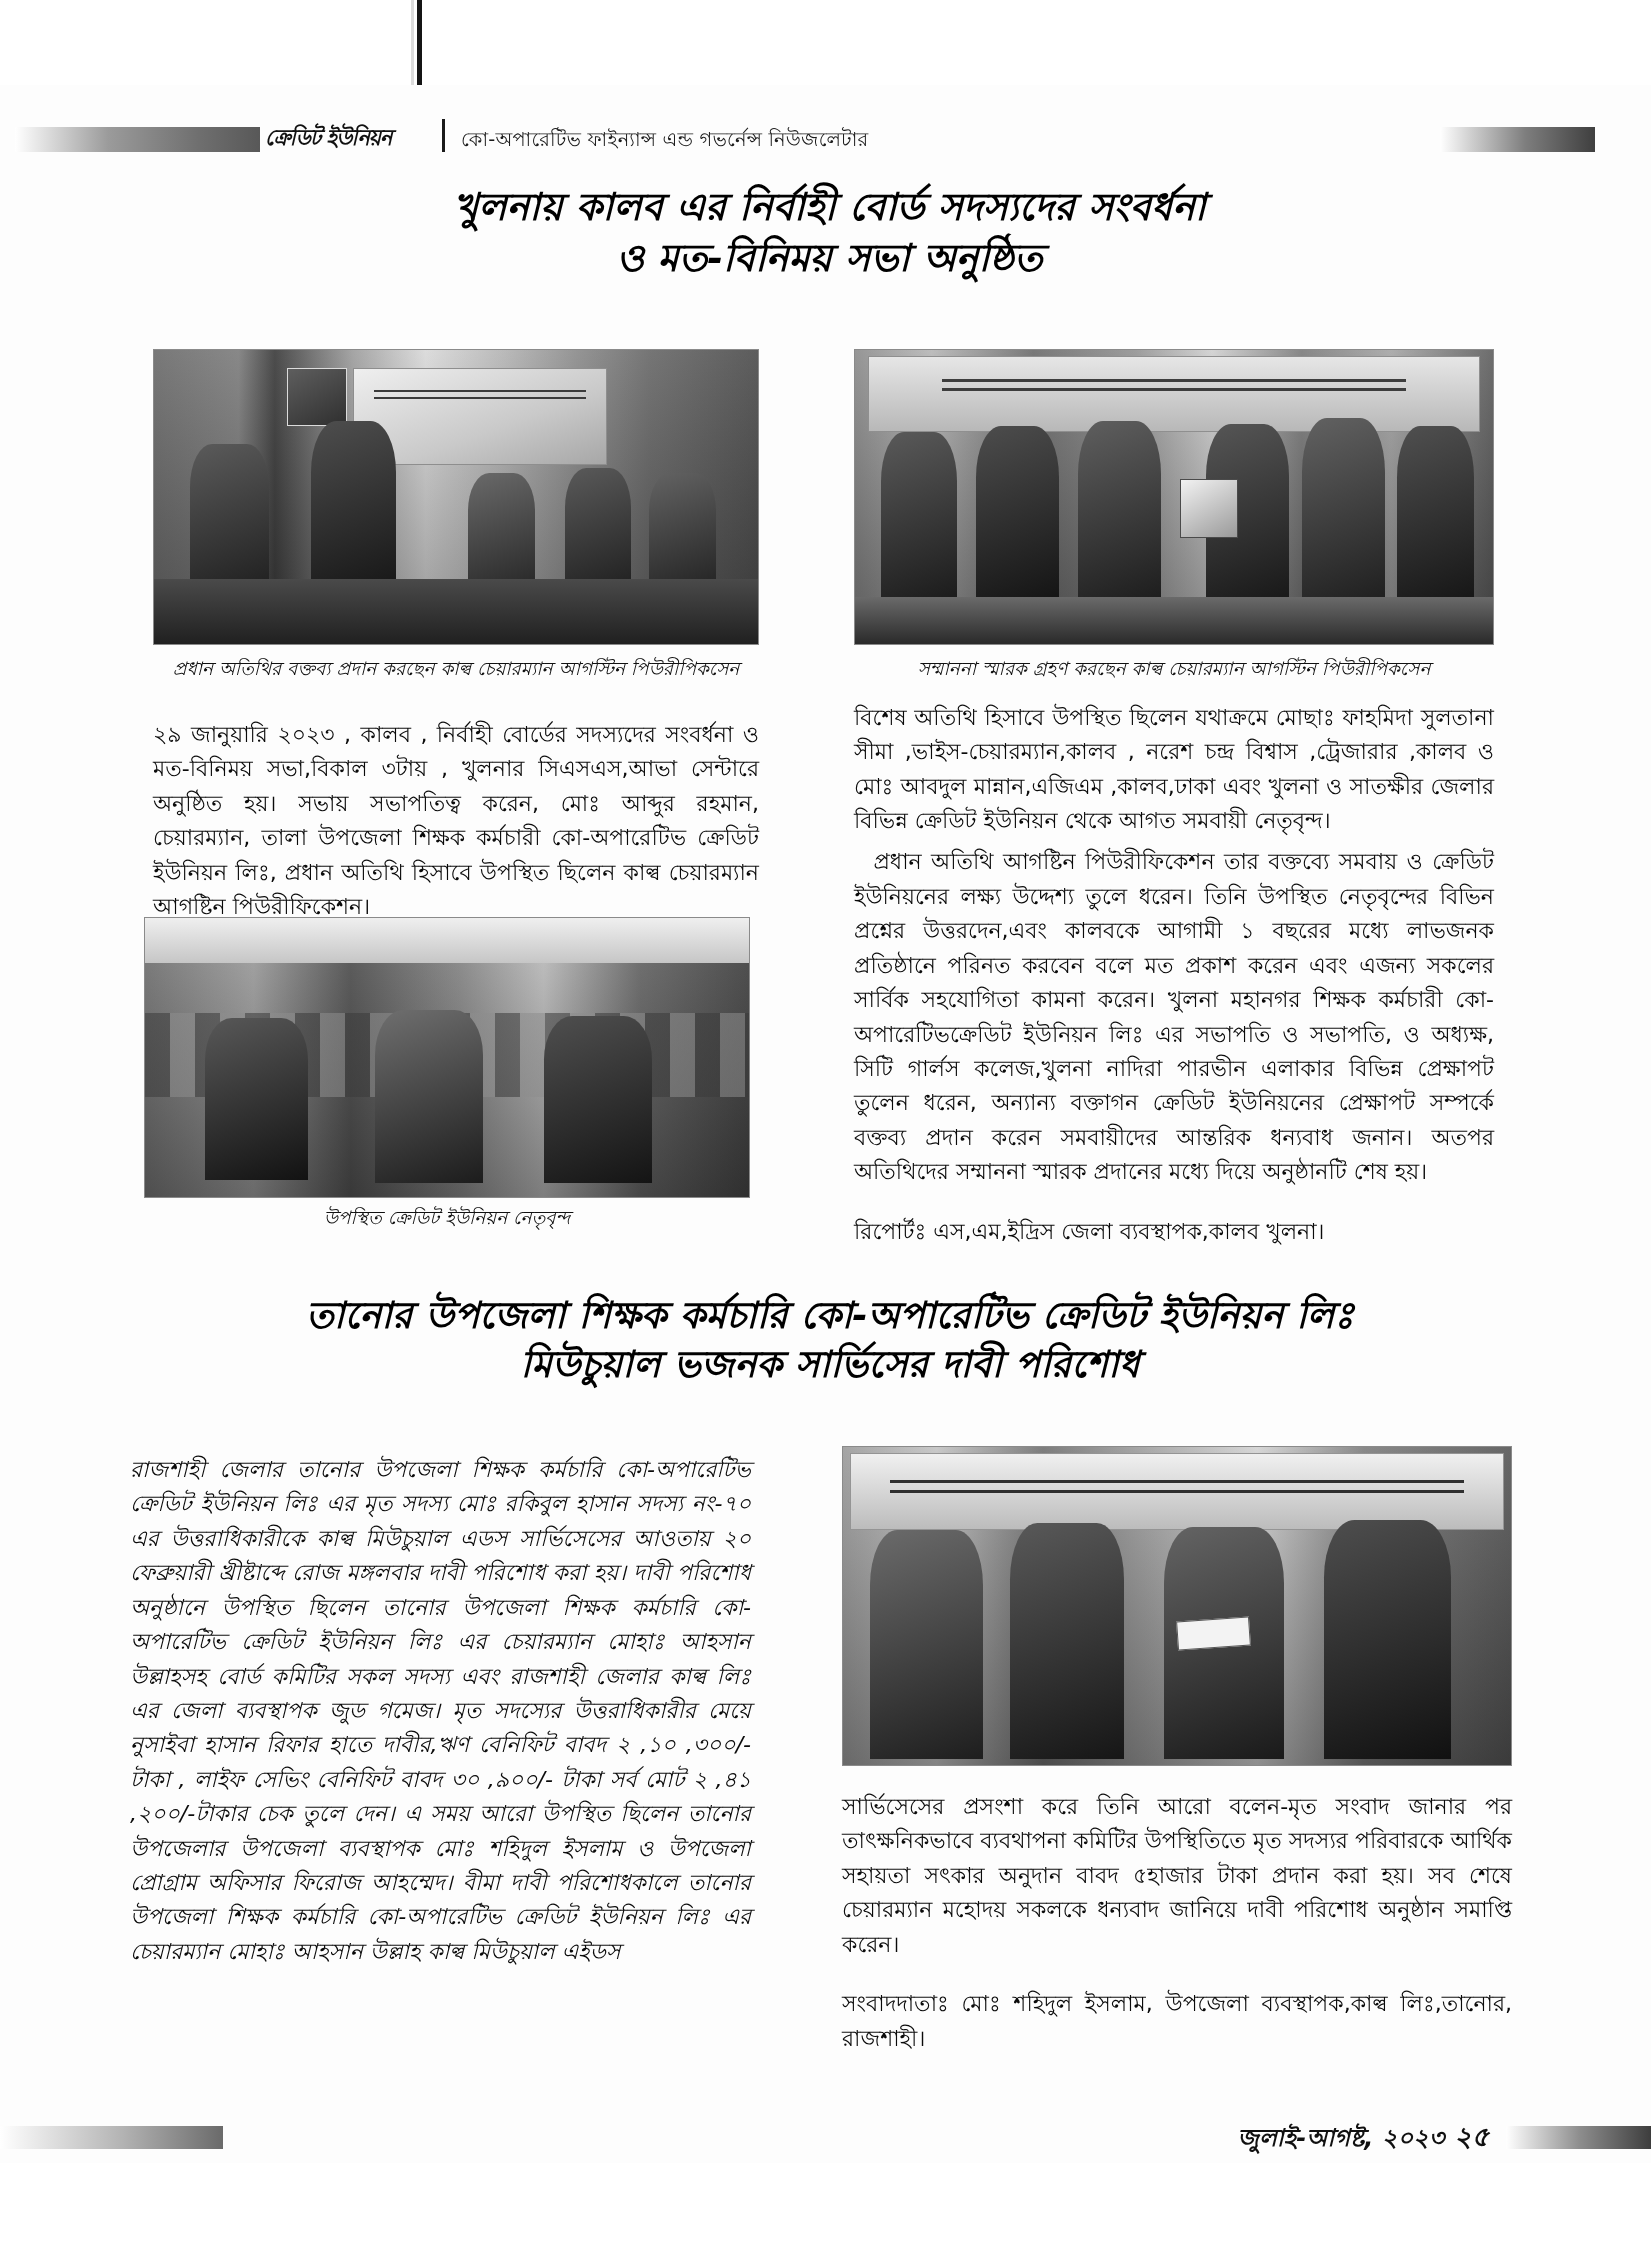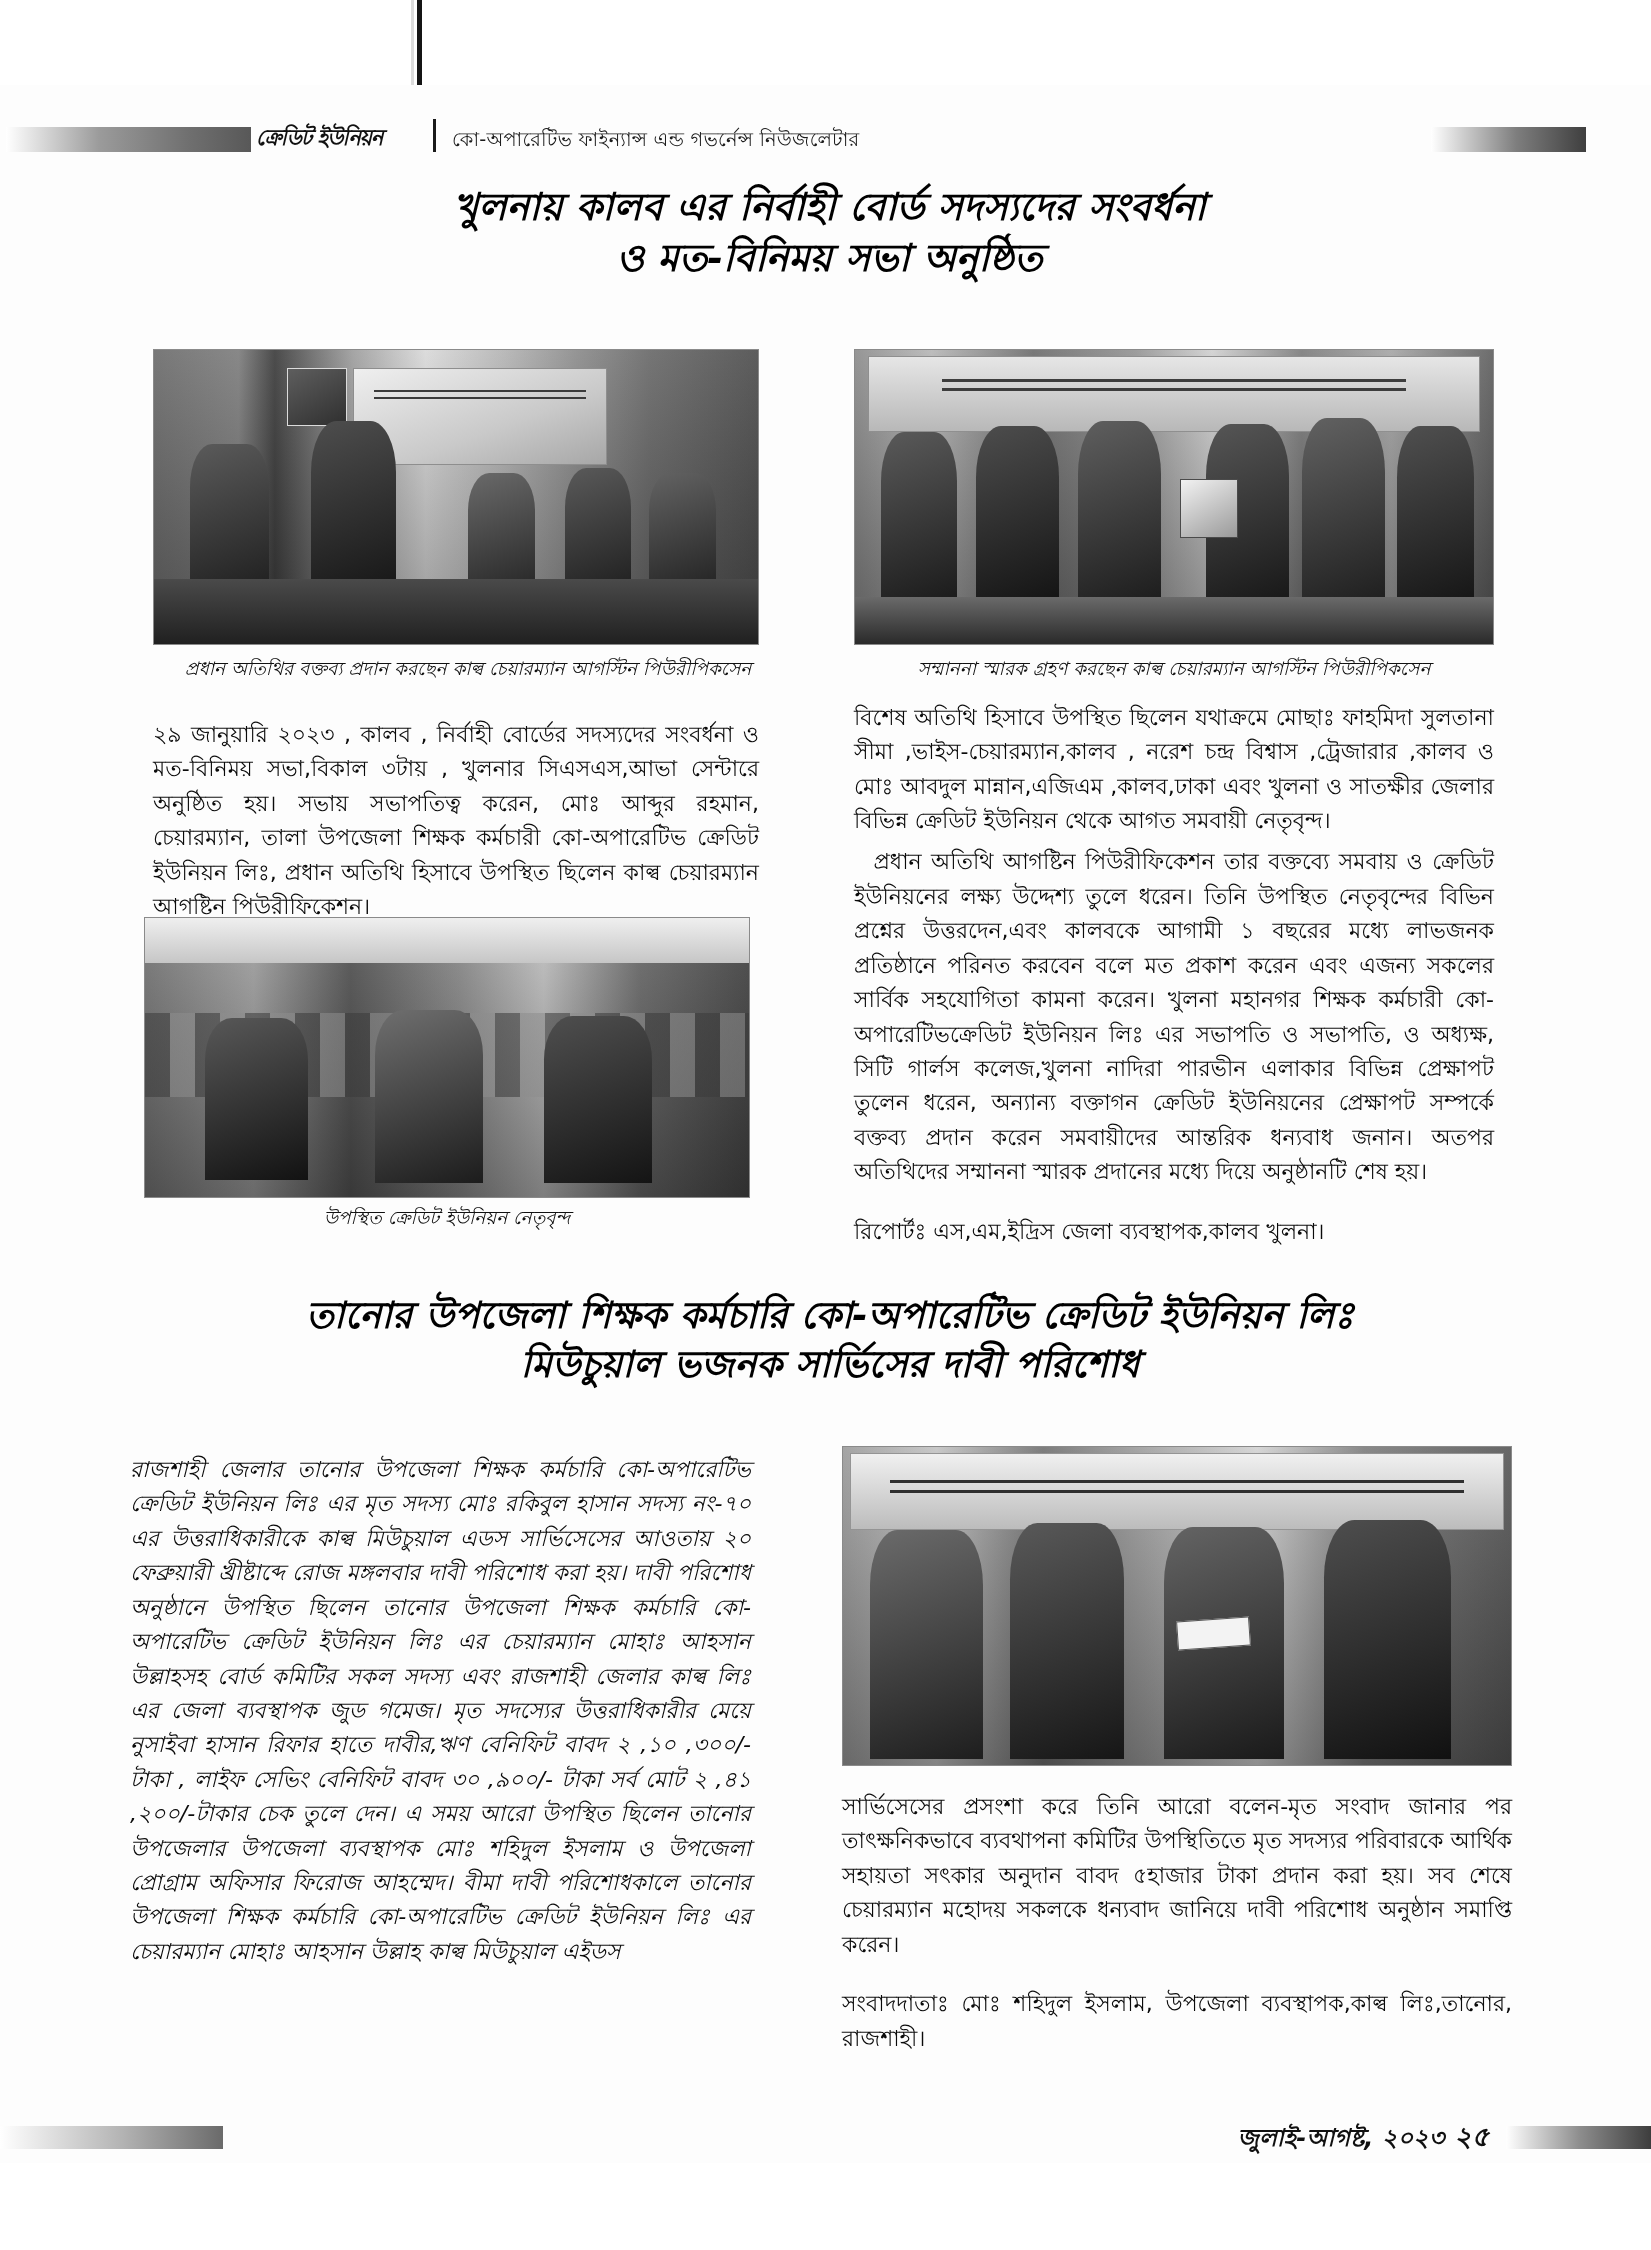--- a/index.html
+++ b/index.html
@@ -36,21 +36,21 @@
   .top-bleed .rule-v2 {
     position: absolute;
     left: 411px; top: 0;
     width: 2.9px; height: 85px;
     background: #dcdcdc;
   }
 
   
   .masthead {
     position: absolute;
-    left: 6px; top: 115px;
+    left: 15px; top: 115px;
     width: 1580px; height: 39px;
   }
   .mh-grad-left {
     position: absolute;
     left: 0; top: 11.6px;
     width: 245px; height: 25px;
     background: linear-gradient(to right, #ffffff 0%, #9b9b9b 38%, #6f6f6f 75%, #585858 100%);
   }
   .mh-grad-right {
     position: absolute;
@@ -292,21 +292,21 @@
   
   .caption {
     position: absolute;
     text-align: center;
     font-family: "DejaVu Sans", sans-serif;
     font-style: italic;
     font-size: 18.4px;
     line-height: 1.40;
     color: #101010;
   }
-  #caption-1 { left: 165px; top: 656px; width: 606px; }
+  #caption-1 { left: 153px; top: 656px; width: 606px; }
   #caption-2 { left: 854px; top: 656px; width: 640px; font-style: italic; }
   #caption-3 { left: 144px; top: 1205px; width: 606px; }
 
   
   .col {
     position: absolute;
     font-family: "DejaVu Sans", sans-serif;
     font-size: 22px;
     line-height: 1.565;
     color: #0a0a0a;

